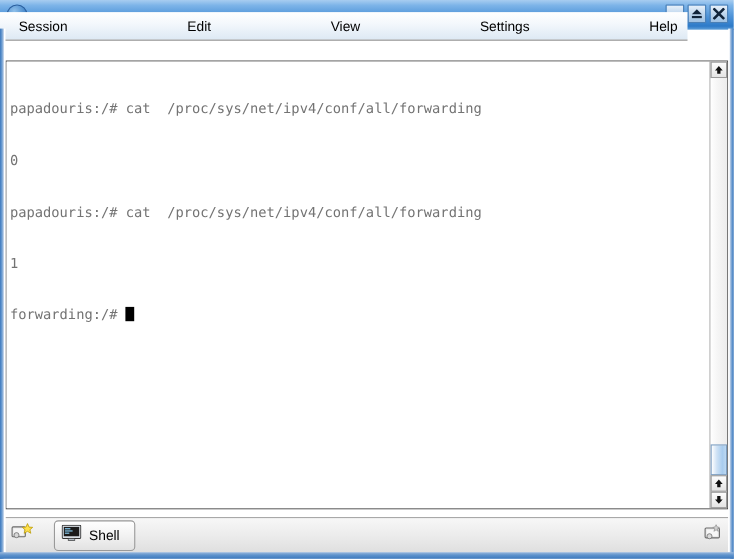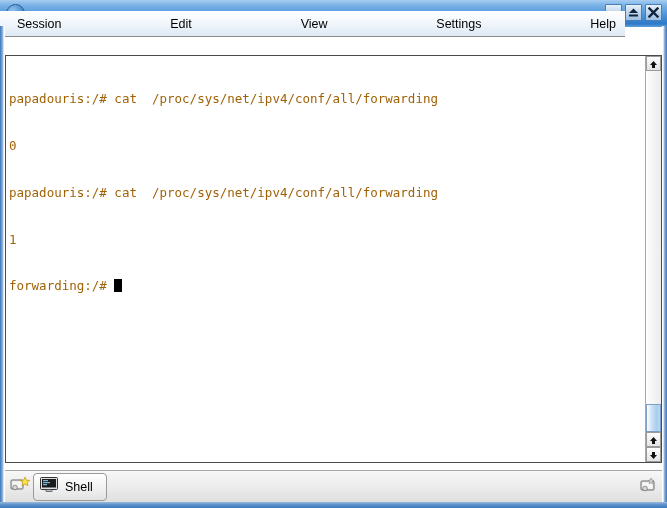--- a/index.html
+++ b/index.html
@@ -140,21 +140,21 @@
     display: flex;
   }
   .term-screen {
     flex: 1;
     background: #ffffff;
     padding: 4px 0 0 3px;
     overflow: hidden;
     font-family: "DejaVu Sans Mono", "Liberation Mono", monospace;
     font-size: 12.5px;
     line-height: 15.6px;
-    color: #a16207;
+    color: #737373;
     white-space: pre;
   }
   .term-line { height: 15.6px; white-space: pre; }
   .cursor-block {
     display: inline-block;
     width: 8px;
     height: 13px;
     background: #000000;
     vertical-align: -2px;
   }
@@ -217,21 +217,21 @@
   }
   .taskbar-newbtn {
     width: 26px; height: 26px;
     display: flex;
     align-items: center;
     justify-content: center;
     cursor: pointer;
     flex: 0 0 auto;
   }
   .session-tab {
-    margin-left: 0;
+    margin-left: 16px;
     height: 26px;
     padding: 0 13px 0 6px;
     background: linear-gradient(to bottom, #ffffff 0%, #f2f2f2 50%, #e2e2e2 100%);
     border: 1px solid #999999;
     border-radius: 4px;
     display: flex;
     align-items: center;
     gap: 7px;
     cursor: pointer;
     flex: 0 0 auto;

